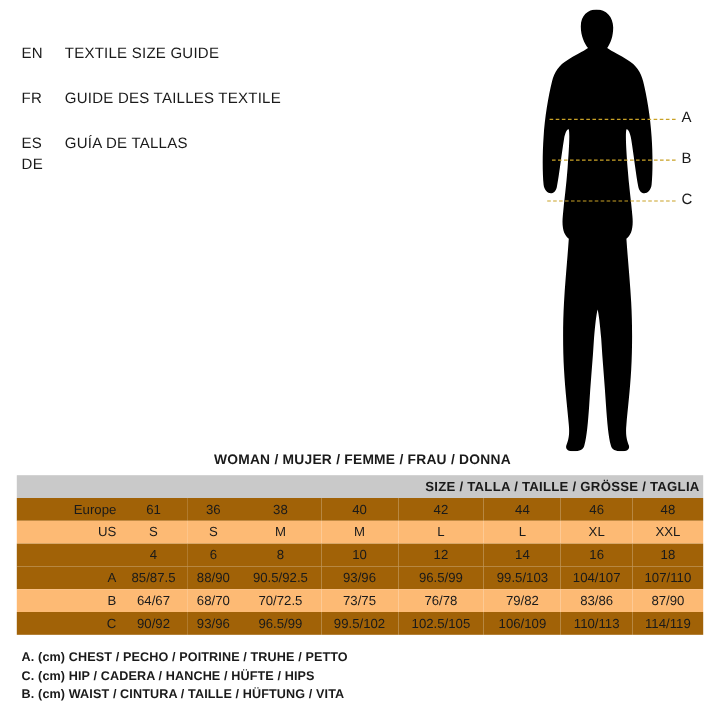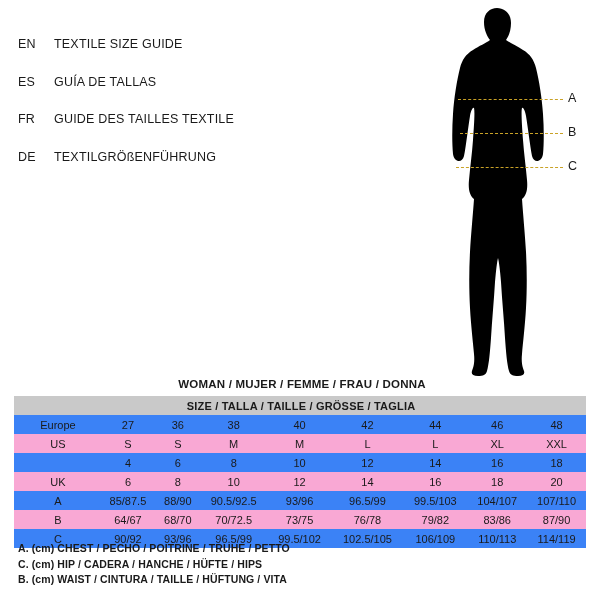--- a/index.html
+++ b/index.html
@@ -89,37 +89,37 @@
     color: #1a1a1a;
   }
   table.size-table td, table.size-table th {
     padding: 2px 3px;
     height: 15px;
     text-align: center;
     font-weight: normal;
     white-space: nowrap;
   }
   table.size-table td.rowhead, table.size-table th.rowhead {
-    text-align: center;
+    text-align: right;
     padding-left: 5px;
     width: 78px;
     margin-left: 46px;
   }
   tr.head-row td {
     background: #c9c9c9;
     font-weight: bold;
     text-align: left;
     font-size: 11px;
     letter-spacing: 0.2px;
   }
   tr.shade td {
-    background: #3b82f6;
+    background: #a16207;
   }
   tr.plain td {
-    background: #f9a8d4;
+    background: #fdba74;
   }
 
   
   .legend {
     position: absolute;
     left: 18px;
     top: 541px;
     width: 560px;
   }
   .legend div {
@@ -134,30 +134,29 @@
 <body>
 
 <div class="page">
 
   <div class="titles">
     <div class="title-row">
       <span class="title-lang">EN</span>
       <span class="title-text">TEXTILE SIZE GUIDE</span>
     </div>
     <div class="title-row">
+      <span class="title-lang">FR</span>
+      <span class="title-text">GUIDE DES TAILLES TEXTILE</span>
+    </div>
+    <div class="title-row">
       <span class="title-lang">ES</span>
       <span class="title-text">GUÍA DE TALLAS</span>
     </div>
     <div class="title-row">
-      <span class="title-lang">FR</span>
-      <span class="title-text">GUIDE DES TAILLES TEXTILE</span>
-    </div>
-    <div class="title-row">
       <span class="title-lang">DE</span>
-      <span class="title-text">TEXTILGRÖßENFÜHRUNG</span>
     </div>
   </div>
 
   <div class="figure">
     <svg width="180" height="368" viewBox="0 0 180 368">
       <path fill="#000000" d="
         M74,14
         C74,5 80,0 87,0
         C95,0 101,6 101,15
         C101,22 99,28 96,32
@@ -216,21 +215,21 @@
   <div class="table-wrap">
     <div class="woman-head">WOMAN / MUJER / FEMME / FRAU / DONNA</div>
     <table class="size-table">
       <tbody>
         <tr class="head-row">
           <td class="rowhead" colspan="9">SIZE / TALLA / TAILLE / GRÖSSE / TAGLIA</td>
         </tr>
 
         <tr class="shade">
           <td class="rowhead">Europe</td>
-          <td>27</td>
+          <td>61</td>
           <td>36</td>
           <td>38</td>
           <td>40</td>
           <td>42</td>
           <td>44</td>
           <td>46</td>
           <td>48</td>
         </tr>
 
         <tr class="plain">
@@ -250,31 +249,20 @@
           <td>4</td>
           <td>6</td>
           <td>8</td>
           <td>10</td>
           <td>12</td>
           <td>14</td>
           <td>16</td>
           <td>18</td>
         </tr>
 
-        <tr class="plain">
-          <td class="rowhead">UK</td>
-          <td>6</td>
-          <td>8</td>
-          <td>10</td>
-          <td>12</td>
-          <td>14</td>
-          <td>16</td>
-          <td>18</td>
-          <td>20</td>
-        </tr>
 
         <tr class="shade">
           <td class="rowhead">A</td>
           <td>85/87.5</td>
           <td>88/90</td>
           <td>90.5/92.5</td>
           <td>93/96</td>
           <td>96.5/99</td>
           <td>99.5/103</td>
           <td>104/107</td>

